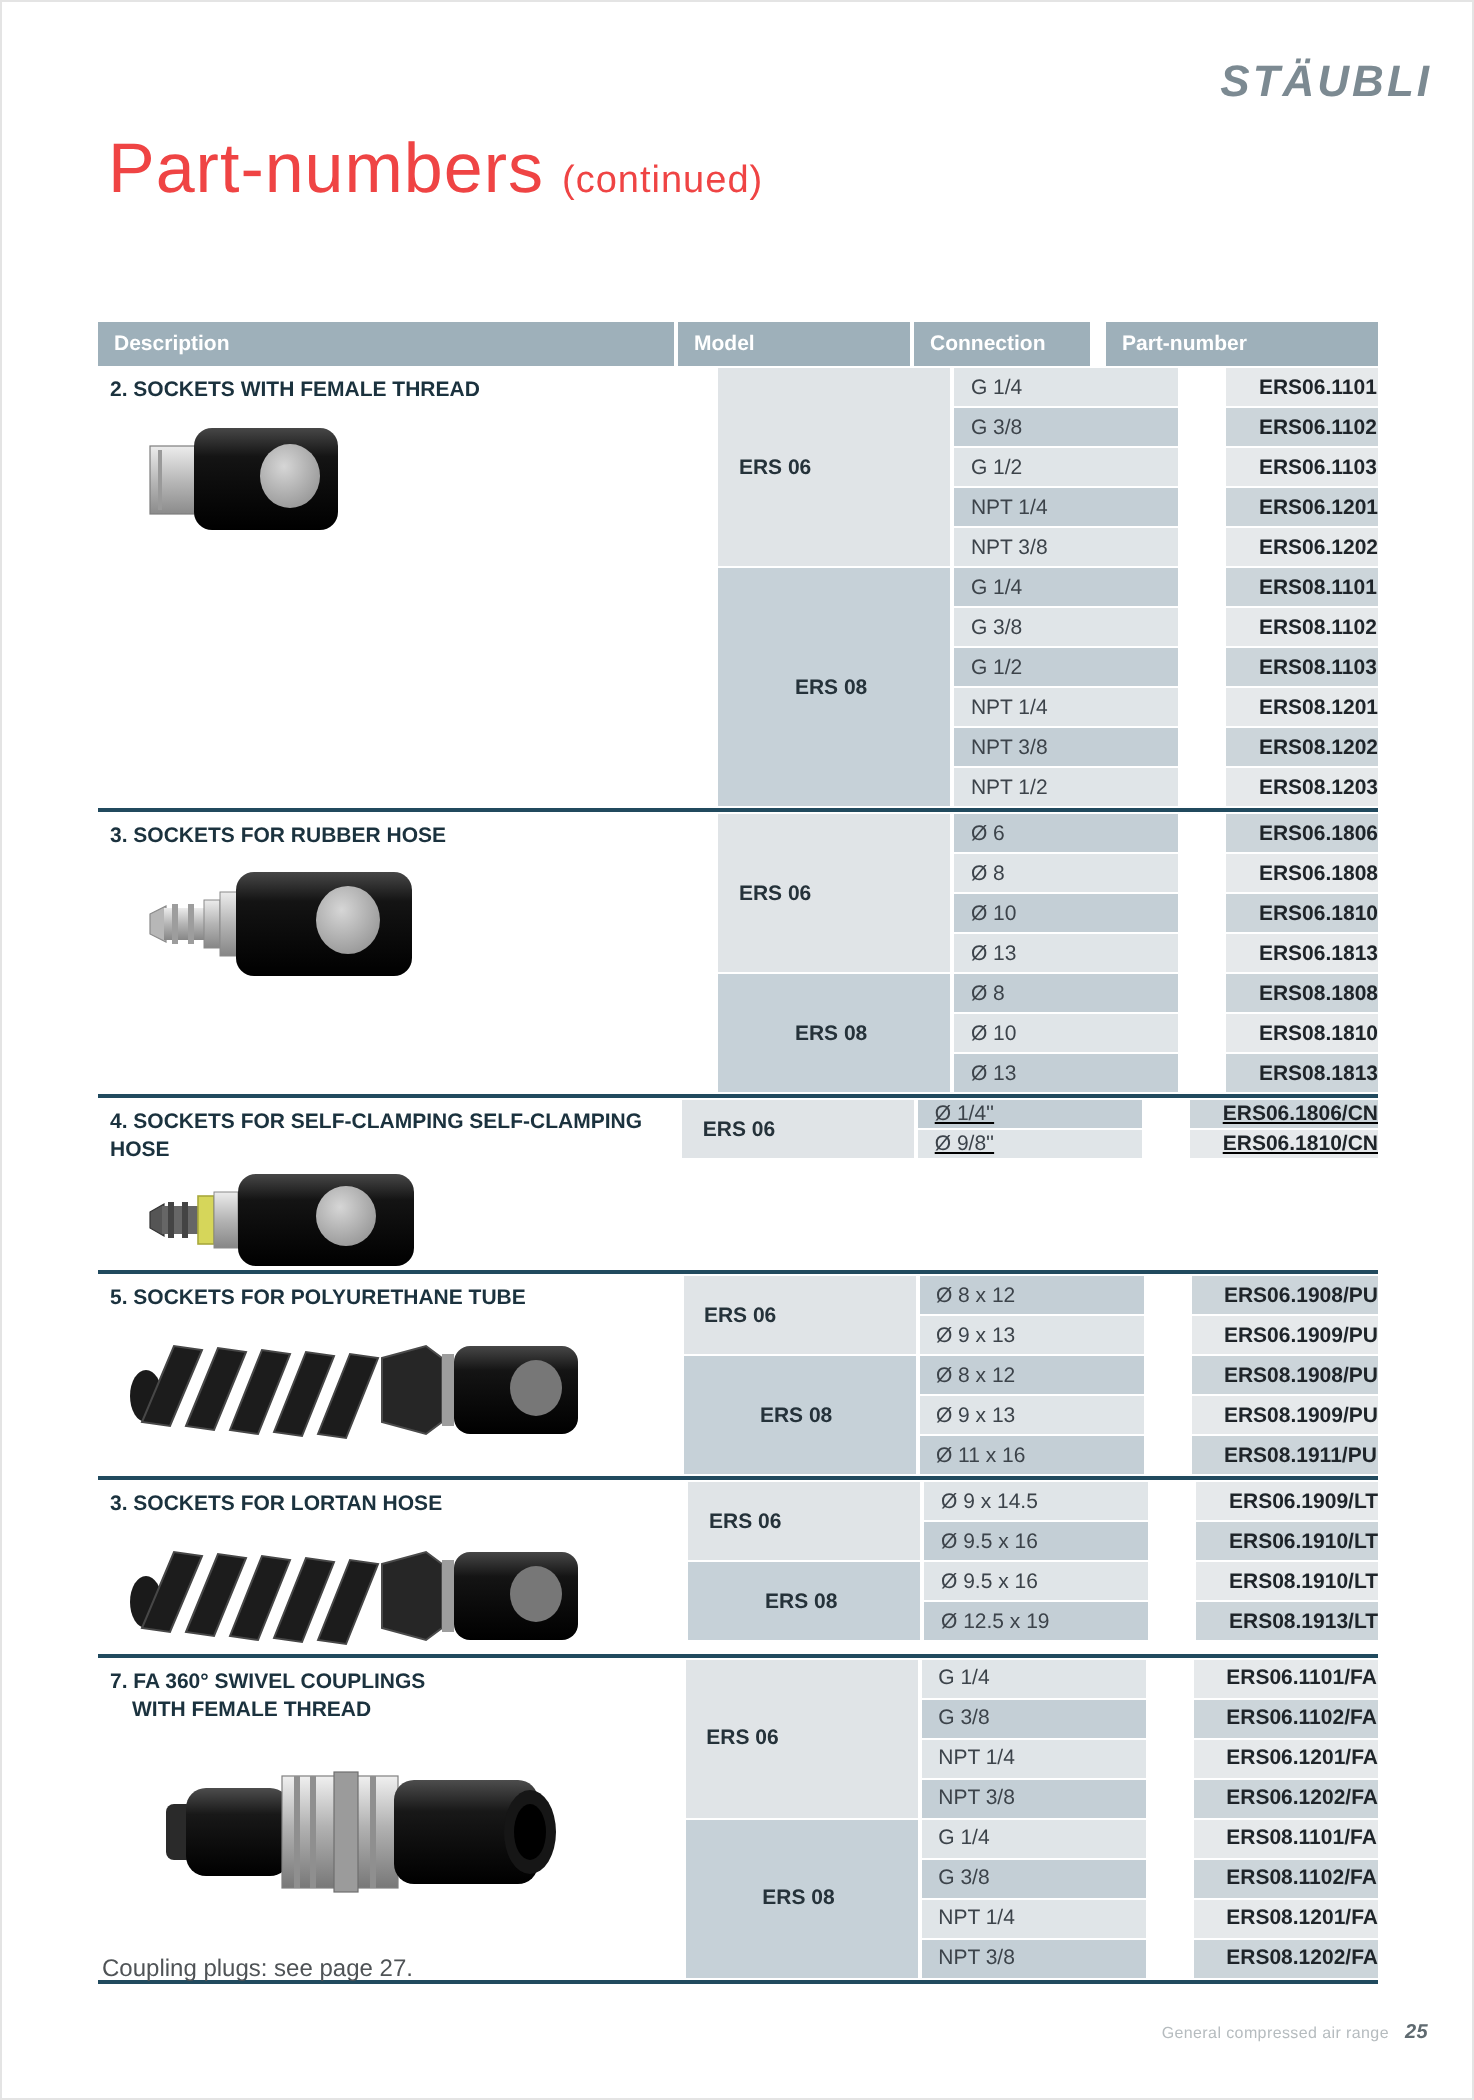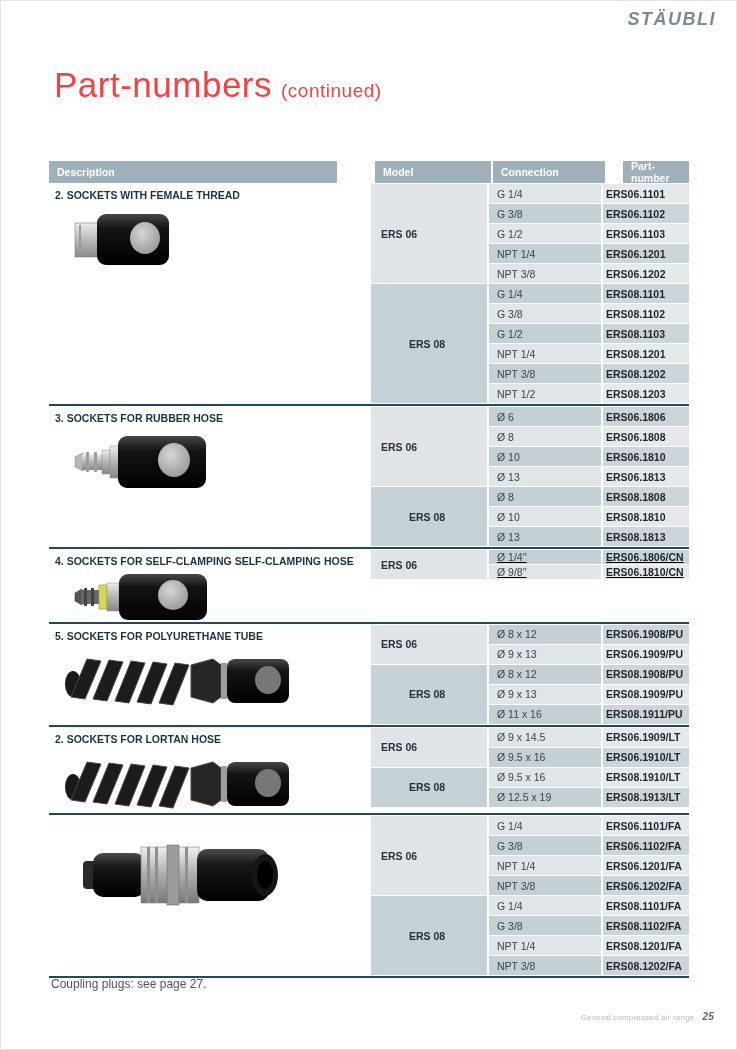--- a/index.html
+++ b/index.html
@@ -4,39 +4,39 @@
 <style>
   * { box-sizing: border-box; }
   html,body { margin:0; padding:0; }
   body {
     width:737px; height:1050px; position:relative;
     background:#ffffff; border:1px solid #e4e4e4;
     font-family:"Liberation Sans", sans-serif;
     overflow:hidden;
   }
   .logo {
-    position:absolute; top:8px; right:20px;
-    font-style:italic; font-weight:bold; font-size:18px;
+    position:absolute; top:27px; right:20px;
+    font-style:italic; font-weight:bold; font-size:22px;
     letter-spacing:1.5px; color:#7c8a92;
   }
   .page-title {
     position:absolute; left:53px; top:64px;
     font-size:35px; font-weight:normal; color:#ef4444; letter-spacing:0.5px;
   }
   .page-title .cont { font-size:19px; margin-left:9px; }
 
   .parts-table { position:absolute; left:48px; top:160px; width:640px; }
   .thead { display:flex; height:22px; }
   .th {
     background:var(--header-bg); color:#fff; font-size:10.5px; font-weight:bold;
     display:flex; align-items:center; padding-left:8px;
   }
   .th-desc  { width:288px; margin-right:2px; }
-  .th-model { width:116px; margin-right:2px;margin-left:36px; }
-  .th-conn  { width:112px; margin-right:18px; }
+  .th-model { width:116px; margin-right:2px; }
+  .th-conn  { width:88px; margin-right:8px; }
   .th-part  { flex:1; }
 
   .sep { height:2px; background:var(--sep-color); margin:1px 0; }
   .section { display:flex; margin-top:1px; }
   .desc-cell { width:320px; margin-right:2px; padding:5px 0 0 6px; background:#fff; }
   .sec-title { font-size:10.5px; font-weight:bold; color:#1b323e; line-height:1.3; }
   .sec-title-line2 { padding-left:11px; }
   .img-wrap { margin:8px 0 0 18px; }
   .img-wrap svg { display:block; }
   .img-spiral { margin-left:8px; }
@@ -55,21 +55,21 @@
   .rows { flex:1; display:flex; flex-direction:column; }
   .row { display:flex; height:19px; }
   .row + .row { margin-top:1px; }
   .tall .row { height:14px;text-decoration:underline; }
   .conn-cell {
     width:112px; margin-right:2px; font-size:10.5px; color:#3c434a;
     display:flex; align-items:center; padding-left:8px;
   }
   .part-cell {
     flex:1; font-size:10.5px; font-weight:bold; color:#1e2429;
-    display:flex; align-items:center; padding-left:3px;
+    display:flex; align-items:center; padding-left:16px;margin-left:22px;
   }
   .shade-l .conn-cell { background:var(--row-light); }
   .shade-l .part-cell { background:var(--row-light2); }
   .shade-d .conn-cell { background:var(--row-dark); }
   .shade-d .part-cell { background:var(--row-dark2); }
 
   .footer-note {
     position:absolute; left:50px; top:976px;
     font-size:12px; color:#4f5356;
   }
@@ -359,21 +359,21 @@
                 <div class="conn-cell">Ø 11 x 16</div>
                 <div class="part-cell">ERS08.1911/PU</div>
               </div>
             </div>
           </div>
         </div>
       </div>
       <div class="sep"></div>
       <div class="section">
         <div class="desc-cell">
-          <div class="sec-title">2. SOCKETS FOR LORTAN HOSE</div>
+          <div class="sec-title">3. SOCKETS FOR LORTAN HOSE</div>
           <div class="img-wrap img-spiral">
   <svg width="230" height="58" viewBox="0 0 230 58" xmlns="http://www.w3.org/2000/svg">
     <defs>
       <linearGradient id="g-body4" x1="0" y1="0" x2="0" y2="1">
         <stop offset="0" stop-color="#474747"></stop>
                   <stop offset="0.28" stop-color="#141414"></stop>
                   <stop offset="1" stop-color="#000000"></stop>
       </linearGradient>
     </defs>
     <ellipse cx="10" cy="33" rx="8" ry="13" fill="#1a1a1a"></ellipse>
@@ -414,20 +414,22 @@
                 <div class="conn-cell">Ø 12.5 x 19</div>
                 <div class="part-cell">ERS08.1913/LT</div>
               </div>
             </div>
           </div>
         </div>
       </div>
       <div class="sep"></div>
       <div class="section">
         <div class="desc-cell">
+          <div class="sec-title">7. FA 360° SWIVEL COUPLINGS</div>
+          <div class="sec-title sec-title-line2">WITH FEMALE THREAD</div>
           <div class="img-wrap img-fa-swivel">
   <svg width="205" height="84" viewBox="0 0 205 84" xmlns="http://www.w3.org/2000/svg">
     <defs>
       <linearGradient id="g-met5" x1="0" y1="0" x2="0" y2="1">
         <stop offset="0" stop-color="#f0f0f0"></stop>
                   <stop offset="0.45" stop-color="#b2b2b2"></stop>
                   <stop offset="1" stop-color="#787878"></stop>
       </linearGradient>
       <linearGradient id="g-body5" x1="0" y1="0" x2="0" y2="1">
         <stop offset="0" stop-color="#4d4d4d"></stop>

